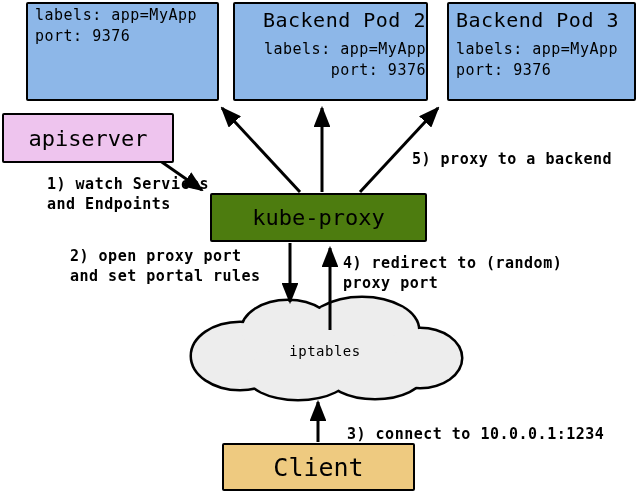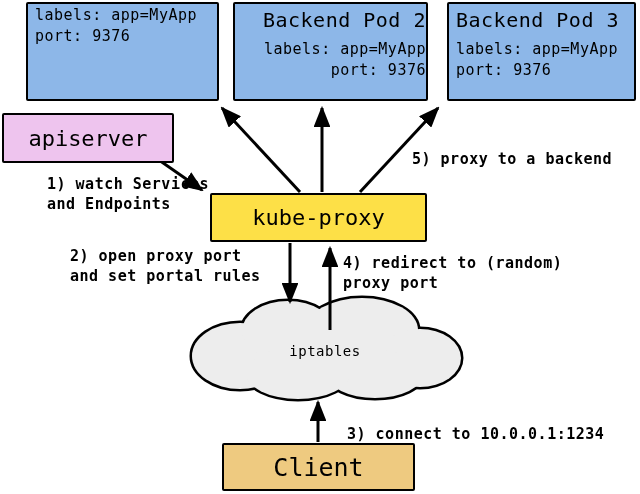--- a/index.html
+++ b/index.html
@@ -118,21 +118,21 @@
   <div class="box pod" style="left: 447px; top: 2px; width: 189px; height: 99px; background-color: rgb(141, 183, 232);">
     <div class="pod-title">Backend Pod 3</div>
     <div class="pod-line">labels: app=MyApp</div>
     <div class="pod-line">port: 9376</div>
   </div>
 
   <div class="box apiserver centered-label" style="left: 2px; top: 113px; width: 172px; height: 50px; background-color: rgb(238, 196, 238);">
     <span>apiserver</span>
   </div>
 
-  <div class="box kube-proxy centered-label" style="left: 210px; top: 193px; width: 217px; height: 49px; background-color: #fde047;">
+  <div class="box kube-proxy centered-label" style="left: 210px; top: 193px; width: 217px; height: 49px; background-color: #4d7c0f;">
     <span>kube-proxy</span>
   </div>
 
   <div class="iptables-label">iptables</div>
 
   <div class="box client centered-label" style="left: 222px; top: 443px; width: 193px; height: 48px; background-color: rgb(238, 202, 128);">
     <span>Client</span>
   </div>
 
   <div class="note" style="left:15px; top:174px;margin-left:32px;">1) watch Services

